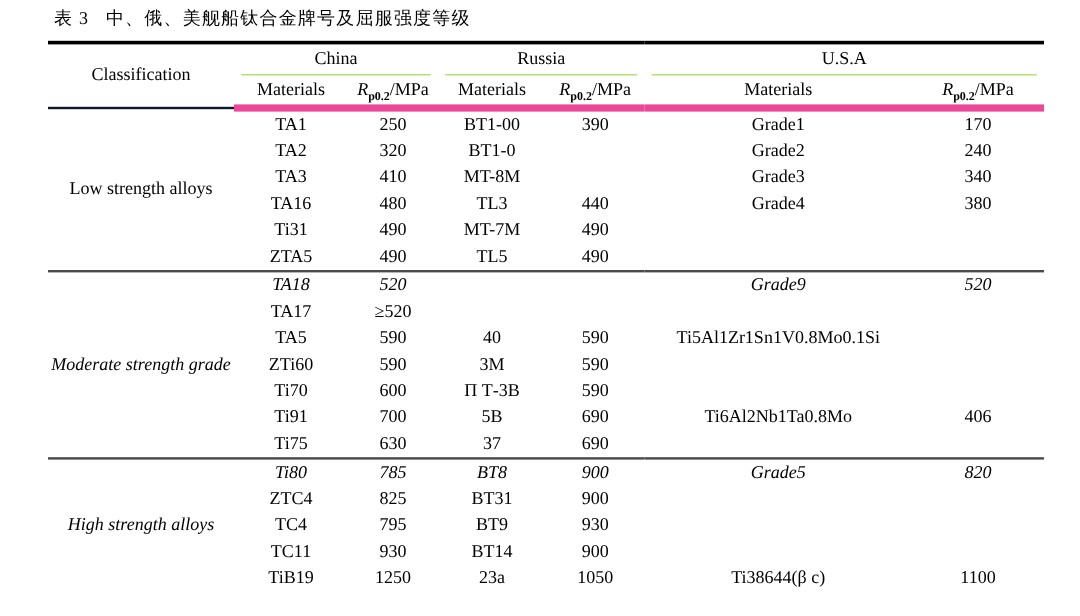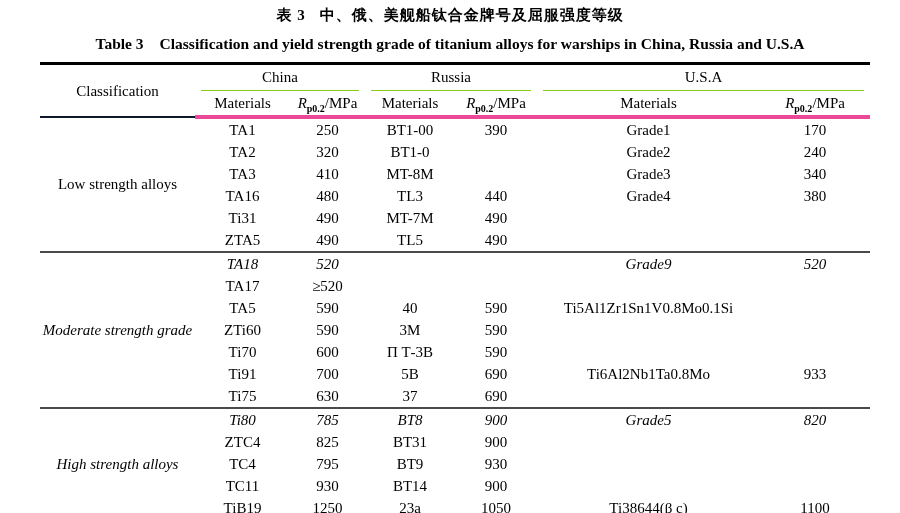--- a/index.html
+++ b/index.html
@@ -2,22 +2,23 @@
 <html><head>
 <meta charset="utf-8">
 <style>
   html,body{margin:0;padding:0;background:#fff;}
   .page{
     width:900px;height:513px;background:#ffffff;color:#000;
     font-family:"Liberation Serif","DejaVu Serif",serif;
     position:relative;overflow:hidden;
   }
   .title-zh{
-    text-align:center;padding-top:6px;font-weight:bold;font-size:15px;
+    padding-top:6px;font-weight:normal;font-size:15px;
     letter-spacing:1px;
+    padding-left:45px;
   }
   .title-zh .gap{margin-right:14px;}
   .title-en{
     text-align:center;margin-top:10px;font-weight:bold;font-size:15.5px;
   }
   .title-en .gap{margin-right:16px;}
   table.main{
     border-collapse:collapse;table-layout:fixed;
     width:830px;margin:9px 0 0 40px;
     border-top:3px solid #000;
@@ -26,34 +27,33 @@
   td,th{
     padding:0;margin:0;text-align:center;font-weight:normal;
     height:22px;line-height:22px;overflow:hidden;white-space:nowrap;
   }
   th.grp-cell{height:26px;vertical-align:bottom;}
   th.grp-cell .grp{
     display:block;margin:0 6px;border-bottom:1px solid #84cc16;
     height:25px;line-height:25px;
   }
   th.cls-hd{border-bottom:2px solid #0f172a;vertical-align:middle;height:auto;}
-  tr.subhead th{height:24px;line-height:24px;border-bottom:4px solid #ec4899;}
+  tr.subhead th{height:24px;line-height:24px;border-bottom:6px solid #ec4899;}
   .ri{font-style:italic;}
   sub.rsub{font-size:10px;line-height:0;font-weight:bold;}
   td.cls{vertical-align:middle;white-space:normal;line-height:19px;text-align:center;}
   td.sb{border-top:2px solid #4a4a4a;font-style:italic;}
 </style>
 </head>
 <body>
 
 <div class="page">
 
   <div class="title-zh"><span class="gap">表 3</span><span>中、俄、美舰船钛合金牌号及屈服强度等级</span></div>
 
-  <div class="title-en"><span class="gap">Table 3</span><span>Classification and yield strength grade of titanium alloys for warships in China, Russia and U.S.A</span></div>
 
   <table class="main">
     <colgroup>
       <col style="width:155px">
         <col style="width:95px">
         <col style="width:75px">
       <col style="width:90px">
         <col style="width:82px">
         <col style="width:223px">
       <col style="width:110px">
@@ -174,21 +174,21 @@
         <td>590</td>
         <td></td>
         <td></td>
       </tr>
       <tr>
         <td>Ti91</td>
         <td>700</td>
         <td>5B</td>
         <td>690</td>
         <td>Ti6Al2Nb1Ta0.8Mo</td>
-        <td>933</td>
+        <td>406</td>
       </tr>
       <tr>
         <td>Ti75</td>
         <td>630</td>
         <td>37</td>
         <td>690</td>
         <td></td>
         <td></td>
       </tr>
     </tbody>

